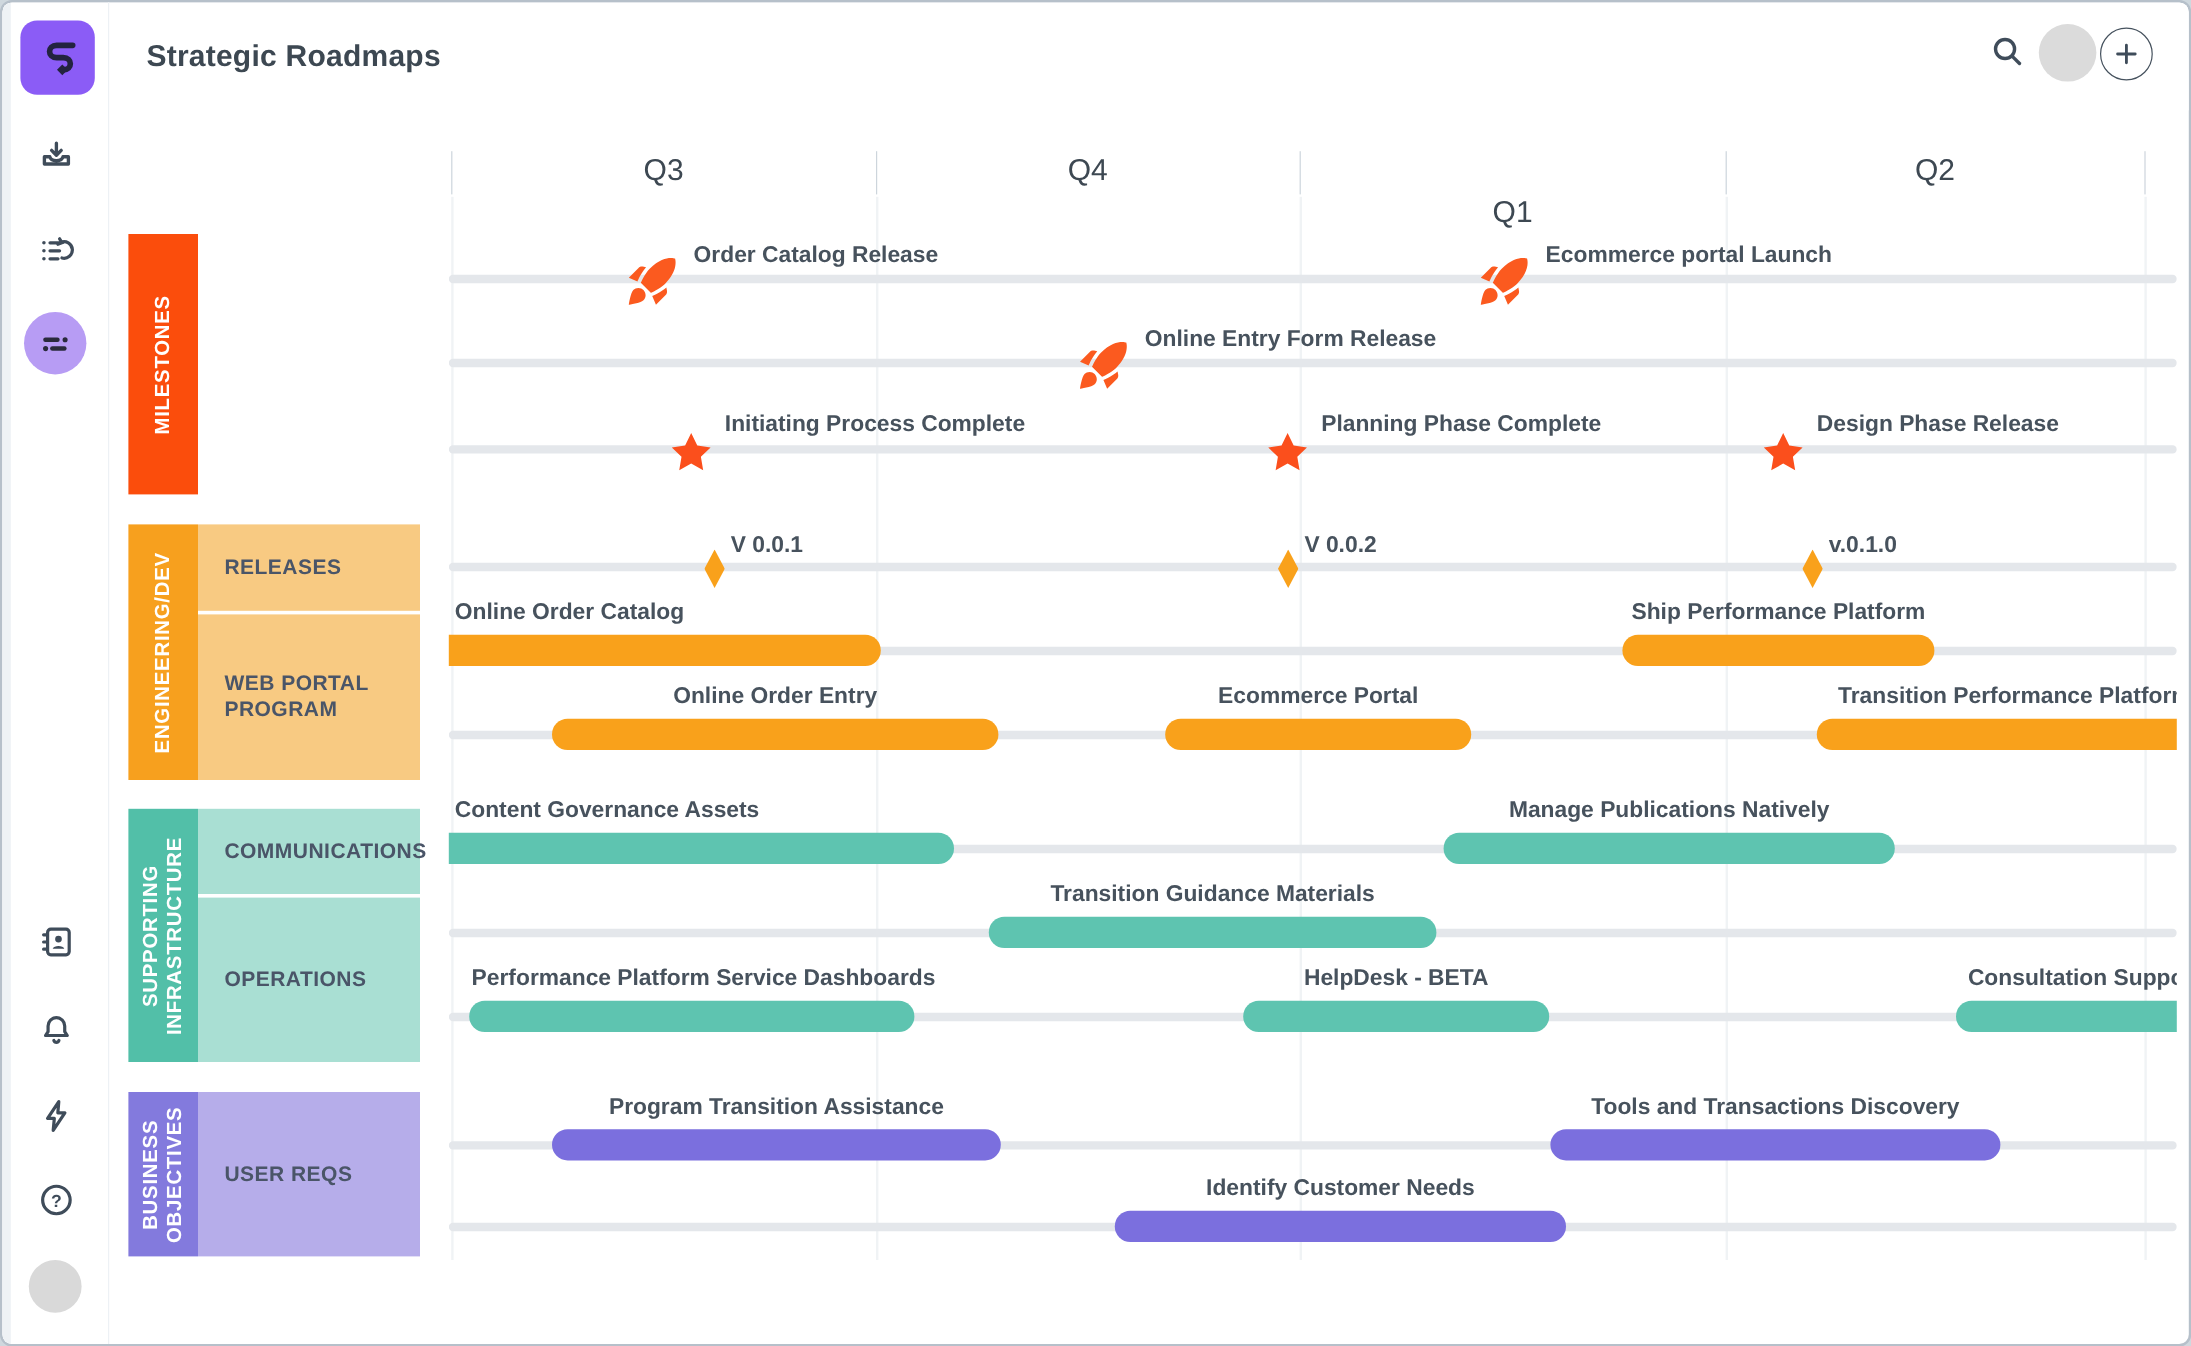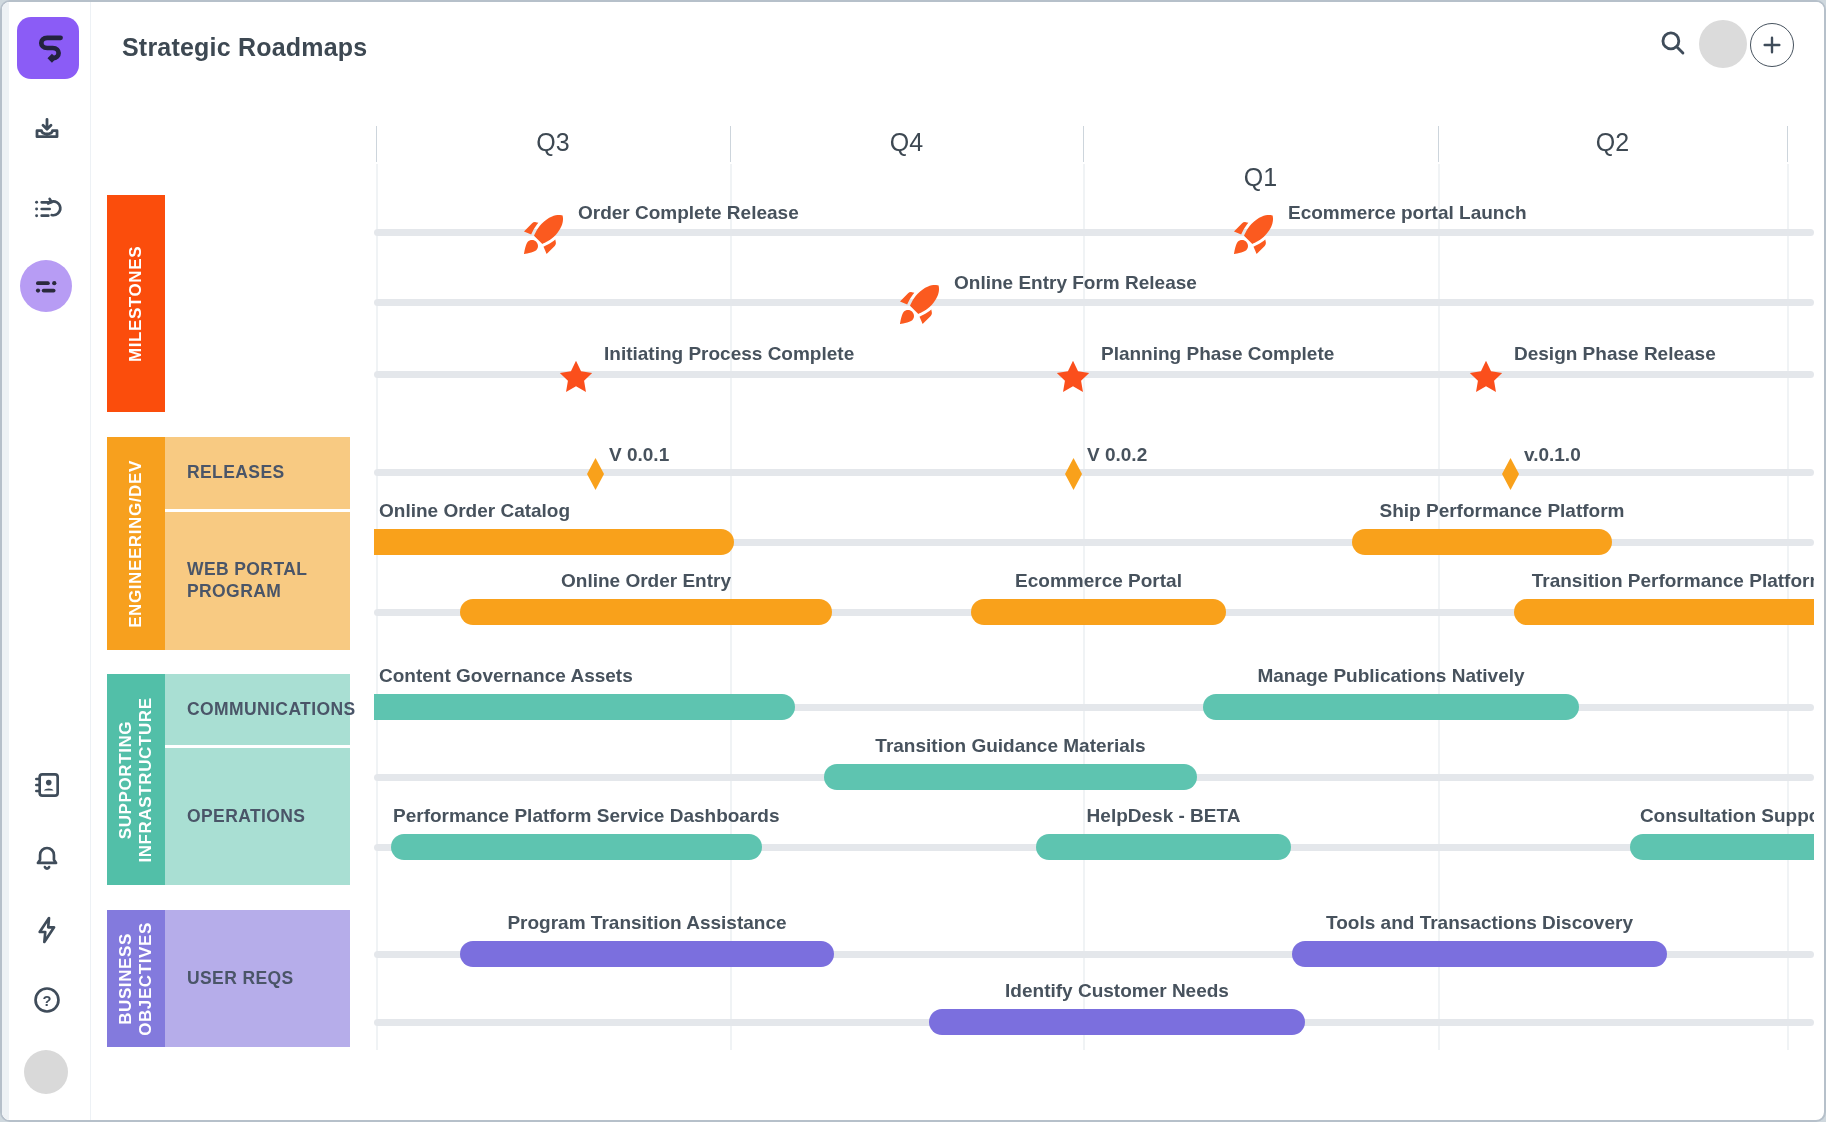--- a/index.html
+++ b/index.html
@@ -179,21 +179,21 @@
         <div class="track" style="top: 702px;"></div>
         <div class="track" style="top: 772px;"></div>
         <div class="track" style="top: 842px;"></div>
         <div class="track" style="top: 949px;"></div>
         <div class="track" style="top: 1017px;"></div>
         <div class="icon-item" style="left: 146px; top: 208px;">
           <svg width="48" height="48" viewBox="0 0 24 24" fill="#FB5A1F">
             <path d="M9.19 6.35c-2.04 2.29-3.44 5.58-3.57 5.89L2 10.69l4.05-4.05c.47-.47 1.15-.68 1.81-.55l1.33.26zM11.17 17s3.74-1.55 5.89-3.7c5.4-5.4 4.5-9.62 4.21-10.57-.95-.3-5.17-1.19-10.57 4.21C8.55 9.09 7 12.83 7 12.83L11.17 17zm6.48-2.19c-2.29 2.04-5.58 3.44-5.89 3.57L13.31 22l4.05-4.05c.47-.47.68-1.15.55-1.81l-.26-1.33zM9 18c0 .83-.34 1.58-.88 2.12C6.94 21.3 2 22 2 22s.7-4.94 1.88-6.12C4.42 15.34 5.17 15 6 15c1.66 0 3 1.34 3 3z"></path>
           </svg>
         </div>
-        <div class="ilabel" style="left: 204px; top: 200px;">Order Complete Release</div>
+        <div class="ilabel" style="left: 204px; top: 200px;">Order Catalog Release</div>
         <div class="icon-item" style="left: 856px; top: 208px;">
           <svg width="48" height="48" viewBox="0 0 24 24" fill="#FB5A1F">
             <path d="M9.19 6.35c-2.04 2.29-3.44 5.58-3.57 5.89L2 10.69l4.05-4.05c.47-.47 1.15-.68 1.81-.55l1.33.26zM11.17 17s3.74-1.55 5.89-3.7c5.4-5.4 4.5-9.62 4.21-10.57-.95-.3-5.17-1.19-10.57 4.21C8.55 9.09 7 12.83 7 12.83L11.17 17zm6.48-2.19c-2.29 2.04-5.58 3.44-5.89 3.57L13.31 22l4.05-4.05c.47-.47.68-1.15.55-1.81l-.26-1.33zM9 18c0 .83-.34 1.58-.88 2.12C6.94 21.3 2 22 2 22s.7-4.94 1.88-6.12C4.42 15.34 5.17 15 6 15c1.66 0 3 1.34 3 3z"></path>
           </svg>
         </div>
         <div class="ilabel" style="left: 914px; top: 200px;">Ecommerce portal Launch</div>
         <div class="icon-item" style="left: 522px; top: 278px;">
           <svg width="48" height="48" viewBox="0 0 24 24" fill="#FB5A1F">
             <path d="M9.19 6.35c-2.04 2.29-3.44 5.58-3.57 5.89L2 10.69l4.05-4.05c.47-.47 1.15-.68 1.81-.55l1.33.26zM11.17 17s3.74-1.55 5.89-3.7c5.4-5.4 4.5-9.62 4.21-10.57-.95-.3-5.17-1.19-10.57 4.21C8.55 9.09 7 12.83 7 12.83L11.17 17zm6.48-2.19c-2.29 2.04-5.58 3.44-5.89 3.57L13.31 22l4.05-4.05c.47-.47.68-1.15.55-1.81l-.26-1.33zM9 18c0 .83-.34 1.58-.88 2.12C6.94 21.3 2 22 2 22s.7-4.94 1.88-6.12C4.42 15.34 5.17 15 6 15c1.66 0 3 1.34 3 3z"></path>
           </svg>
@@ -231,21 +231,21 @@
         <div class="ilabel" style="left: 713px; top: 442px;">V 0.0.2</div>
         <div class="icon-item" style="left: 1127.5px; top: 456px;">
           <svg width="17" height="32" viewBox="0 0 17 32" fill="#F9A11B">
             <polygon points="8.5,0 17,16 8.5,32 0,16"></polygon>
           </svg>
         </div>
         <div class="ilabel" style="left: 1150px; top: 442px;">v.0.1.0</div>
         <div class="bar" style="left: -24px; top: 527px; width: 384px; background: rgb(249, 161, 27);"></div>
         <div class="blabel" style="top: 498px; left: 5px;">Online Order Catalog</div>
         <div class="bar" style="left: 978px; top: 527px; width: 260px; background: rgb(249, 161, 27);"></div>
-        <div class="blabel" style="top: 498px; left: 1108px; transform: translateX(-50%); margin-left: 20px;">Ship Performance Platform</div>
+        <div class="blabel" style="top: 498px; left: 1108px; transform: translateX(-50%);">Ship Performance Platform</div>
         <div class="bar" style="left: 86px; top: 597px; width: 372px; background: rgb(249, 161, 27);"></div>
         <div class="blabel" style="top: 568px; left: 272px; transform: translateX(-50%);">Online Order Entry</div>
         <div class="bar" style="left: 597px; top: 597px; width: 255px; background: rgb(249, 161, 27);"></div>
         <div class="blabel" style="top: 568px; left: 724.5px; transform: translateX(-50%);">Ecommerce Portal</div>
         <div class="bar" style="left: 1140px; top: 597px; width: 330px; background: rgb(249, 161, 27);"></div>
         <div class="blabel" style="top: 568px; left: 1305px; transform: translateX(-50%);">Transition Performance Platform</div>
         <div class="bar" style="left: -24px; top: 692px; width: 445px; background: rgb(94, 196, 176);"></div>
         <div class="blabel" style="top: 663px; left: 5px;">Content Governance Assets</div>
         <div class="bar" style="left: 829px; top: 692px; width: 376px; background: rgb(94, 196, 176);"></div>
         <div class="blabel" style="top: 663px; left: 1017px; transform: translateX(-50%);">Manage Publications Natively</div>

